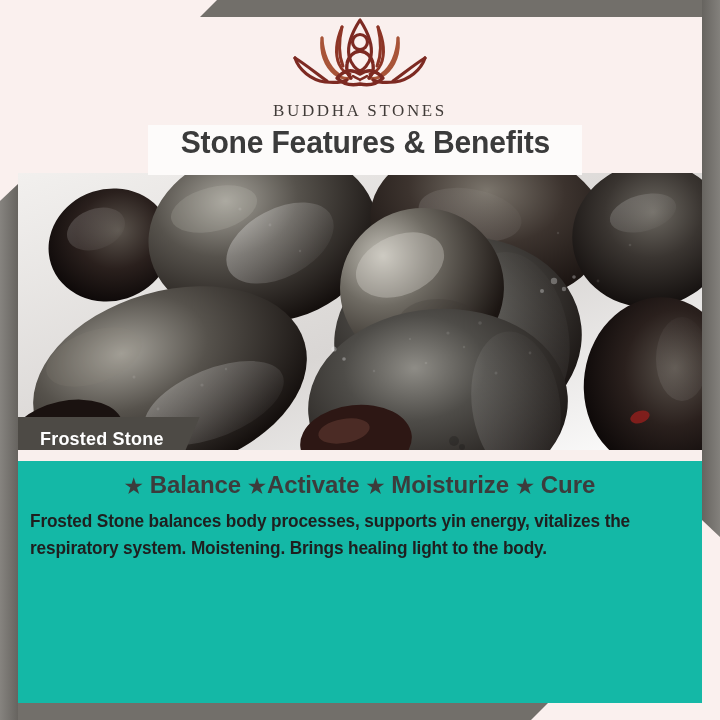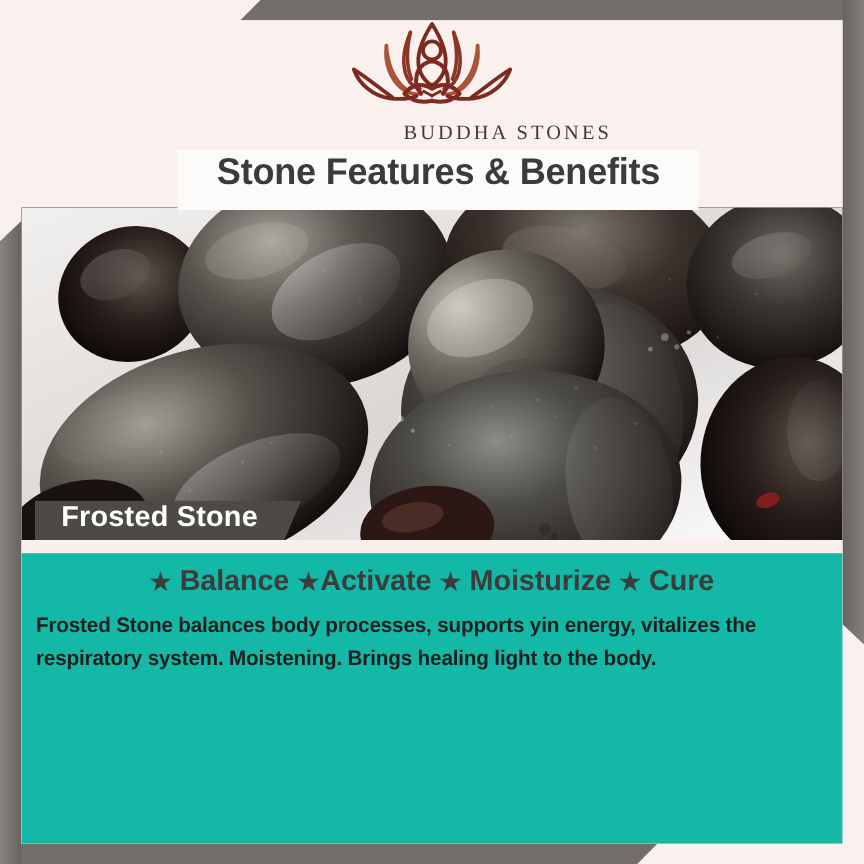--- a/index.html
+++ b/index.html
@@ -99,21 +99,20 @@
   }
   .logo-mark { display: block; margin: 0 auto; }
   .logo-text {
     margin-top: 1px;
     font-family: "Liberation Serif", serif;
     font-size: 17px;
     letter-spacing: 2.6px;
     color: #403b38;
     font-weight: 400;
     white-space: nowrap;
-    text-align: right;
   }
 
   
   .title-band {
     position: absolute;
     left: 130px;
     top: 125px;
     width: 434px;
     height: 50px;
     background: #fdfbfa;
@@ -146,28 +145,27 @@
 
   .photo-label {
     position: absolute;
     left: 0;
     bottom: 0;
     height: 33px;
     padding: 0 36px 0 22px;
     background: #4d4a45;
     color: #ffffff;
     display: flex;
-    align-items: flex-start;
+    align-items: flex-end;
     font-family: "Liberation Sans", sans-serif;
     font-weight: 700;
-    font-size: 24px;
+    font-size: 18px;
     letter-spacing: 0.2px;
     clip-path: polygon(0 0, 100% 0, calc(100% - 14px) 100%, 0 100%);
     z-index: 3;
-    margin-left: 11px;
   }
 
   
   .pink-strip {
     position: absolute;
     left: 0;
     top: 450px;
     width: 100%;
     height: 11px;
     background: #f9efed;

